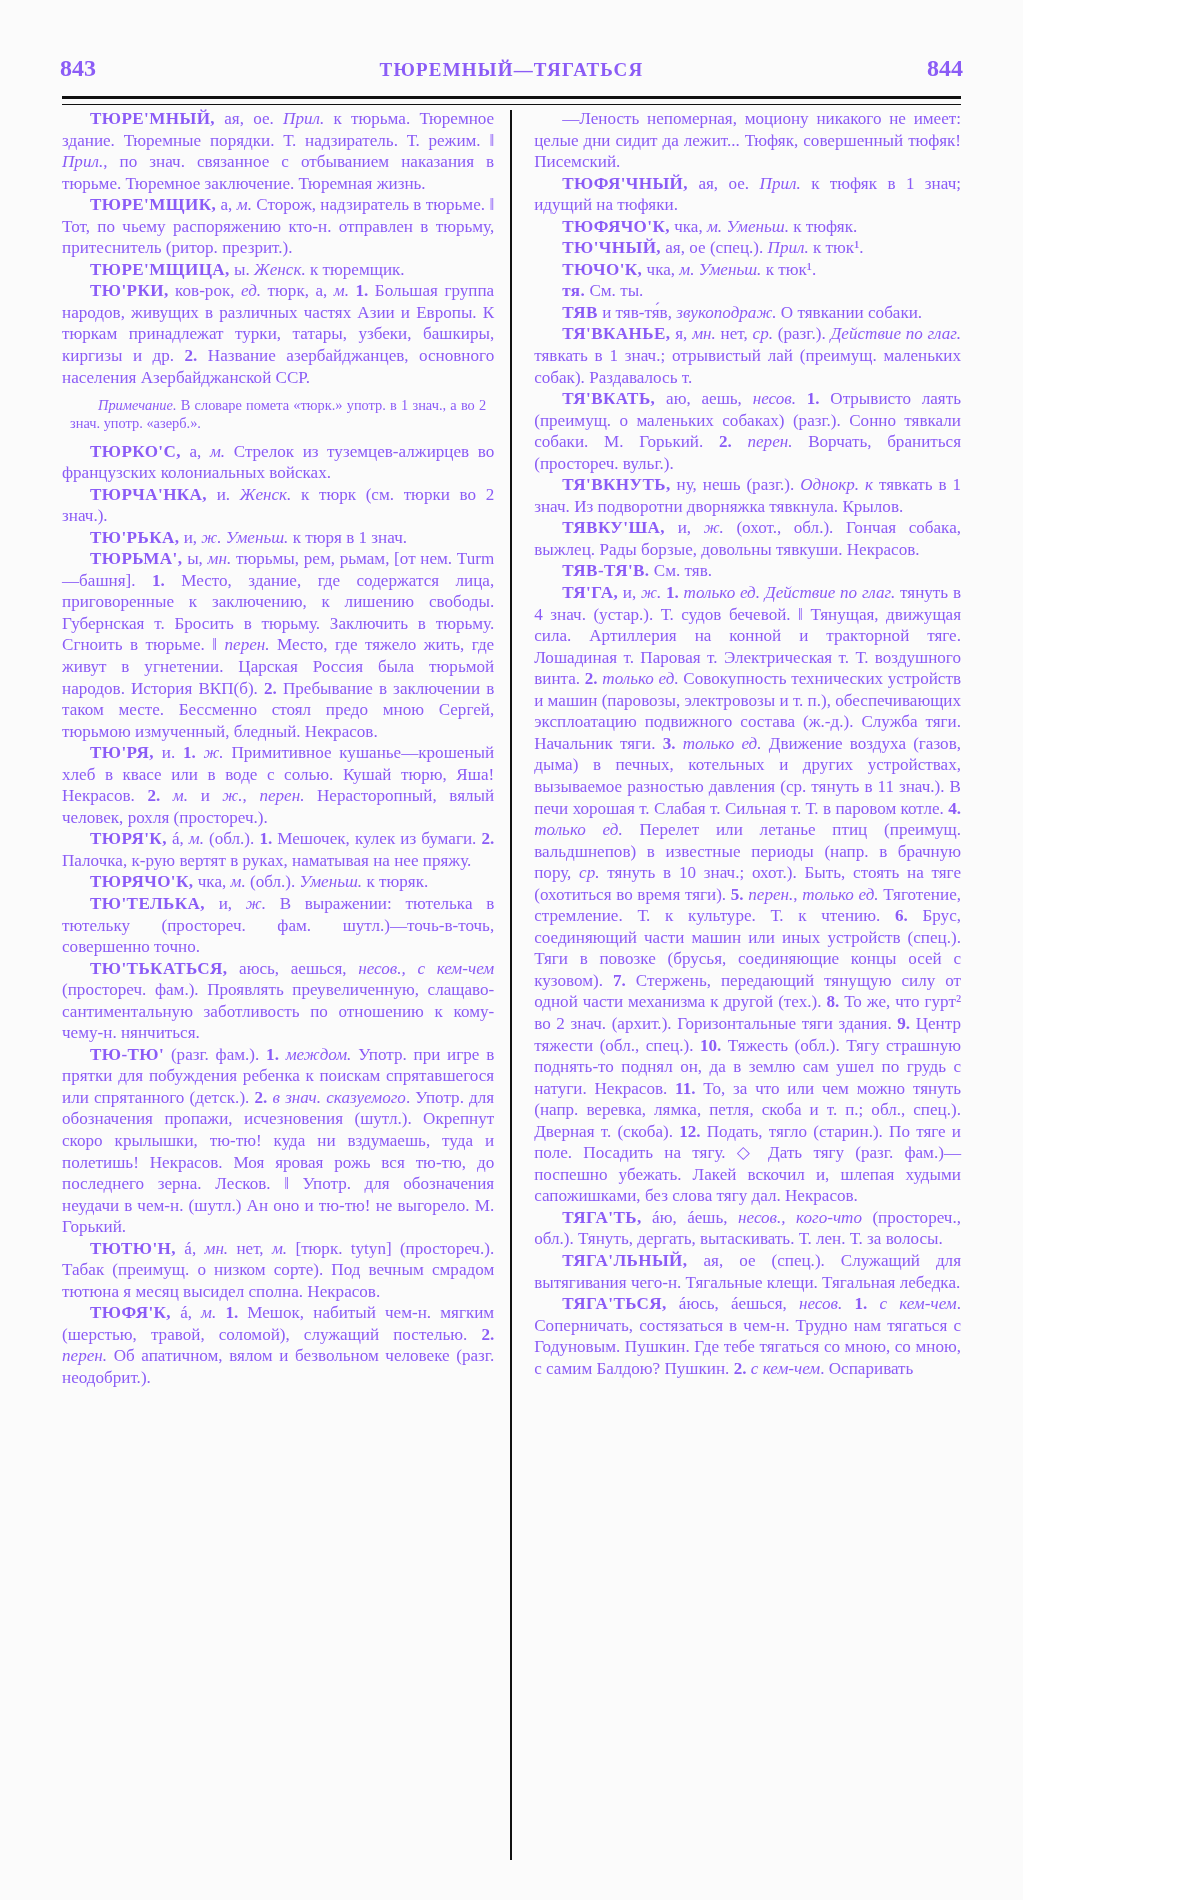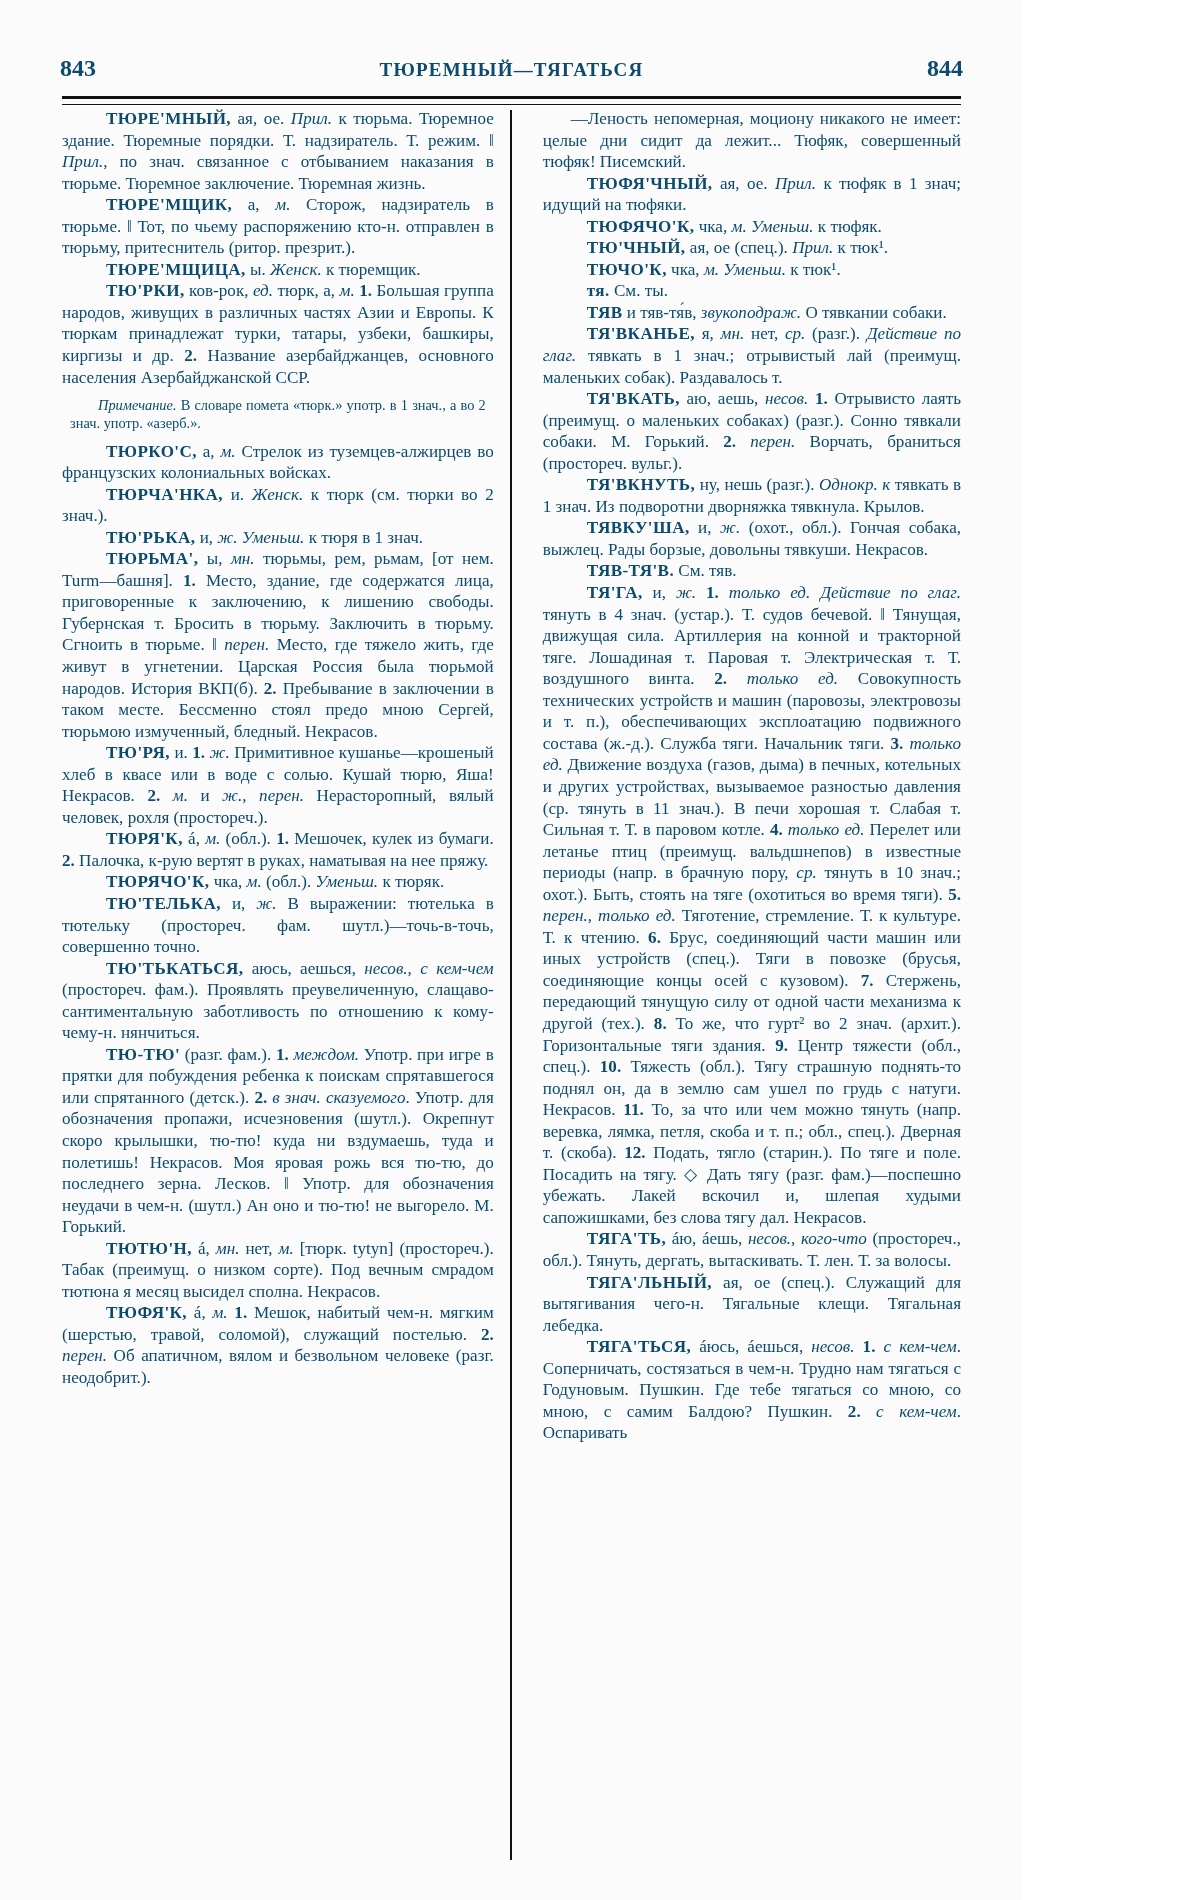--- a/index.html
+++ b/index.html
@@ -6,21 +6,21 @@
     margin: 0;
     padding: 0;
     background: #ffffff;
   }
   .page {
     position: relative;
     width: 1023px;
     height: 1900px;
     background: #fbfbfb;
     font-family: "Liberation Serif", "DejaVu Serif", serif;
-    color: #0c4a6e;
+    color: #8b5cf6;
     box-sizing: border-box;
   }
   
   .runhead {
     position: absolute;
     left: 60px;
     right: 60px;
     top: 55px;
     height: 34px;
     display: flex;
@@ -59,36 +59,35 @@
   .col {
     width: 496px;
     box-sizing: border-box;
     font-size: 17.1px;
     line-height: 21.55px;
     text-align: justify;
     text-justify: inter-word;
     hyphens: none;
   }
   .col.left  { padding-right: 16px; }
-  .col.right { padding-left: 31px; }
+  .col.right { padding-left: 22px; }
   .gutter {
     width: 2px;
     background: #111;
     margin: 2px 0 0 0;
     flex: 0 0 2px;
   }
   
   .entry {
     margin: 0;
     text-indent: 28px;
   }
   .hw {
     font-weight: bold;
     letter-spacing: 0.4px;
-    margin-left: 16px;
   }
   .it { font-style: italic; }
   .num { font-weight: bold; }
   .note {
     margin: 8px;
     text-indent: 28px;
     font-size: 14.4px;
     line-height: 18.2px;
   }
 </style>

